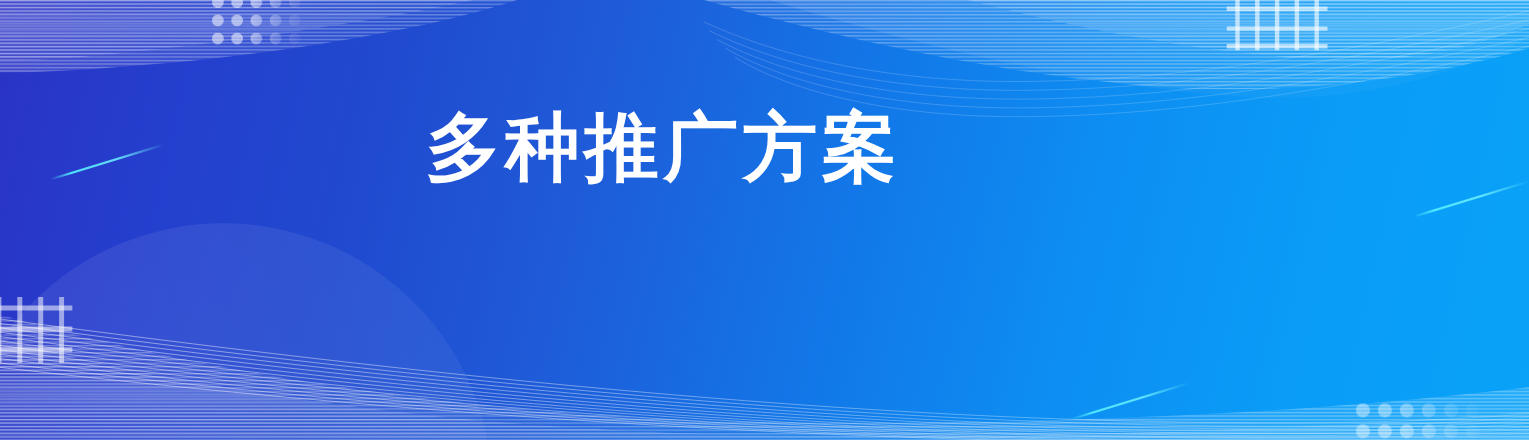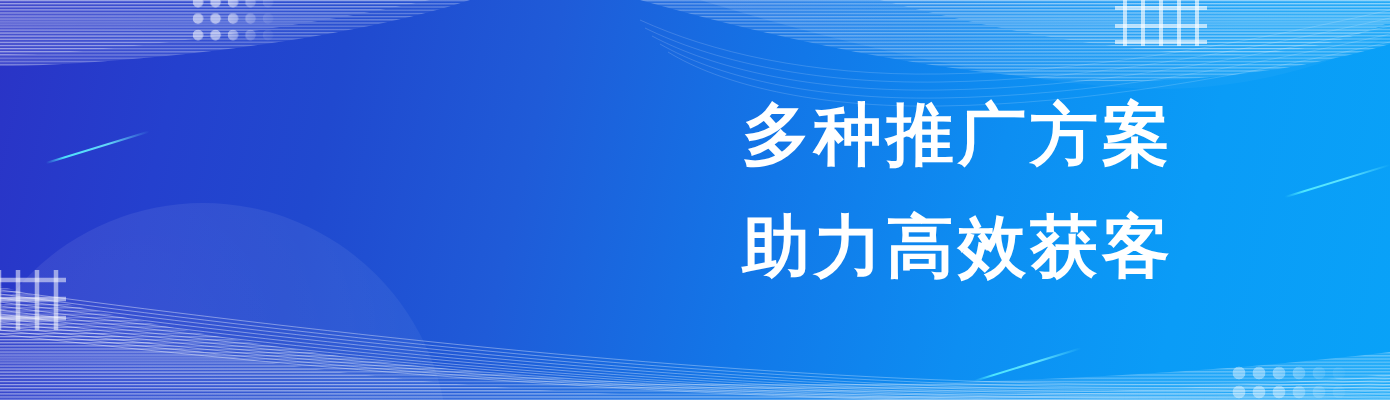--- a/index.html
+++ b/index.html
@@ -124,24 +124,24 @@
   }
   .streak-3 {
     left: 974px; top: 380px; width: 112px;
     transform: rotate(-17deg);
     transform-origin: left center;
   }
 
   
   .headline {
     position: absolute;
-    left: 0;
+    left: 16px;
     top: 78px;
     width: 1174px;
-    text-align: right;
+    text-align: center;
     color: #ffffff;
     z-index: 20;
   }
   .headline-line {
     display: block;
     font-size: 68px;
     line-height: 112px;
     font-weight: 700;
     letter-spacing: 4px;
     color: #ffffff;
@@ -302,16 +302,15 @@
       <line x1="0" y1="48" x2="96" y2="48"></line>
     </g>
   </svg>
 
   <div class="streak streak-1"></div>
   <div class="streak streak-2"></div>
   <div class="streak streak-3"></div>
 
   <div class="headline">
     <span class="headline-line">多种推广方案</span>
-    <span class="headline-line">助力高效获客</span>
   </div>
 
 </div>
 
 </body></html>

